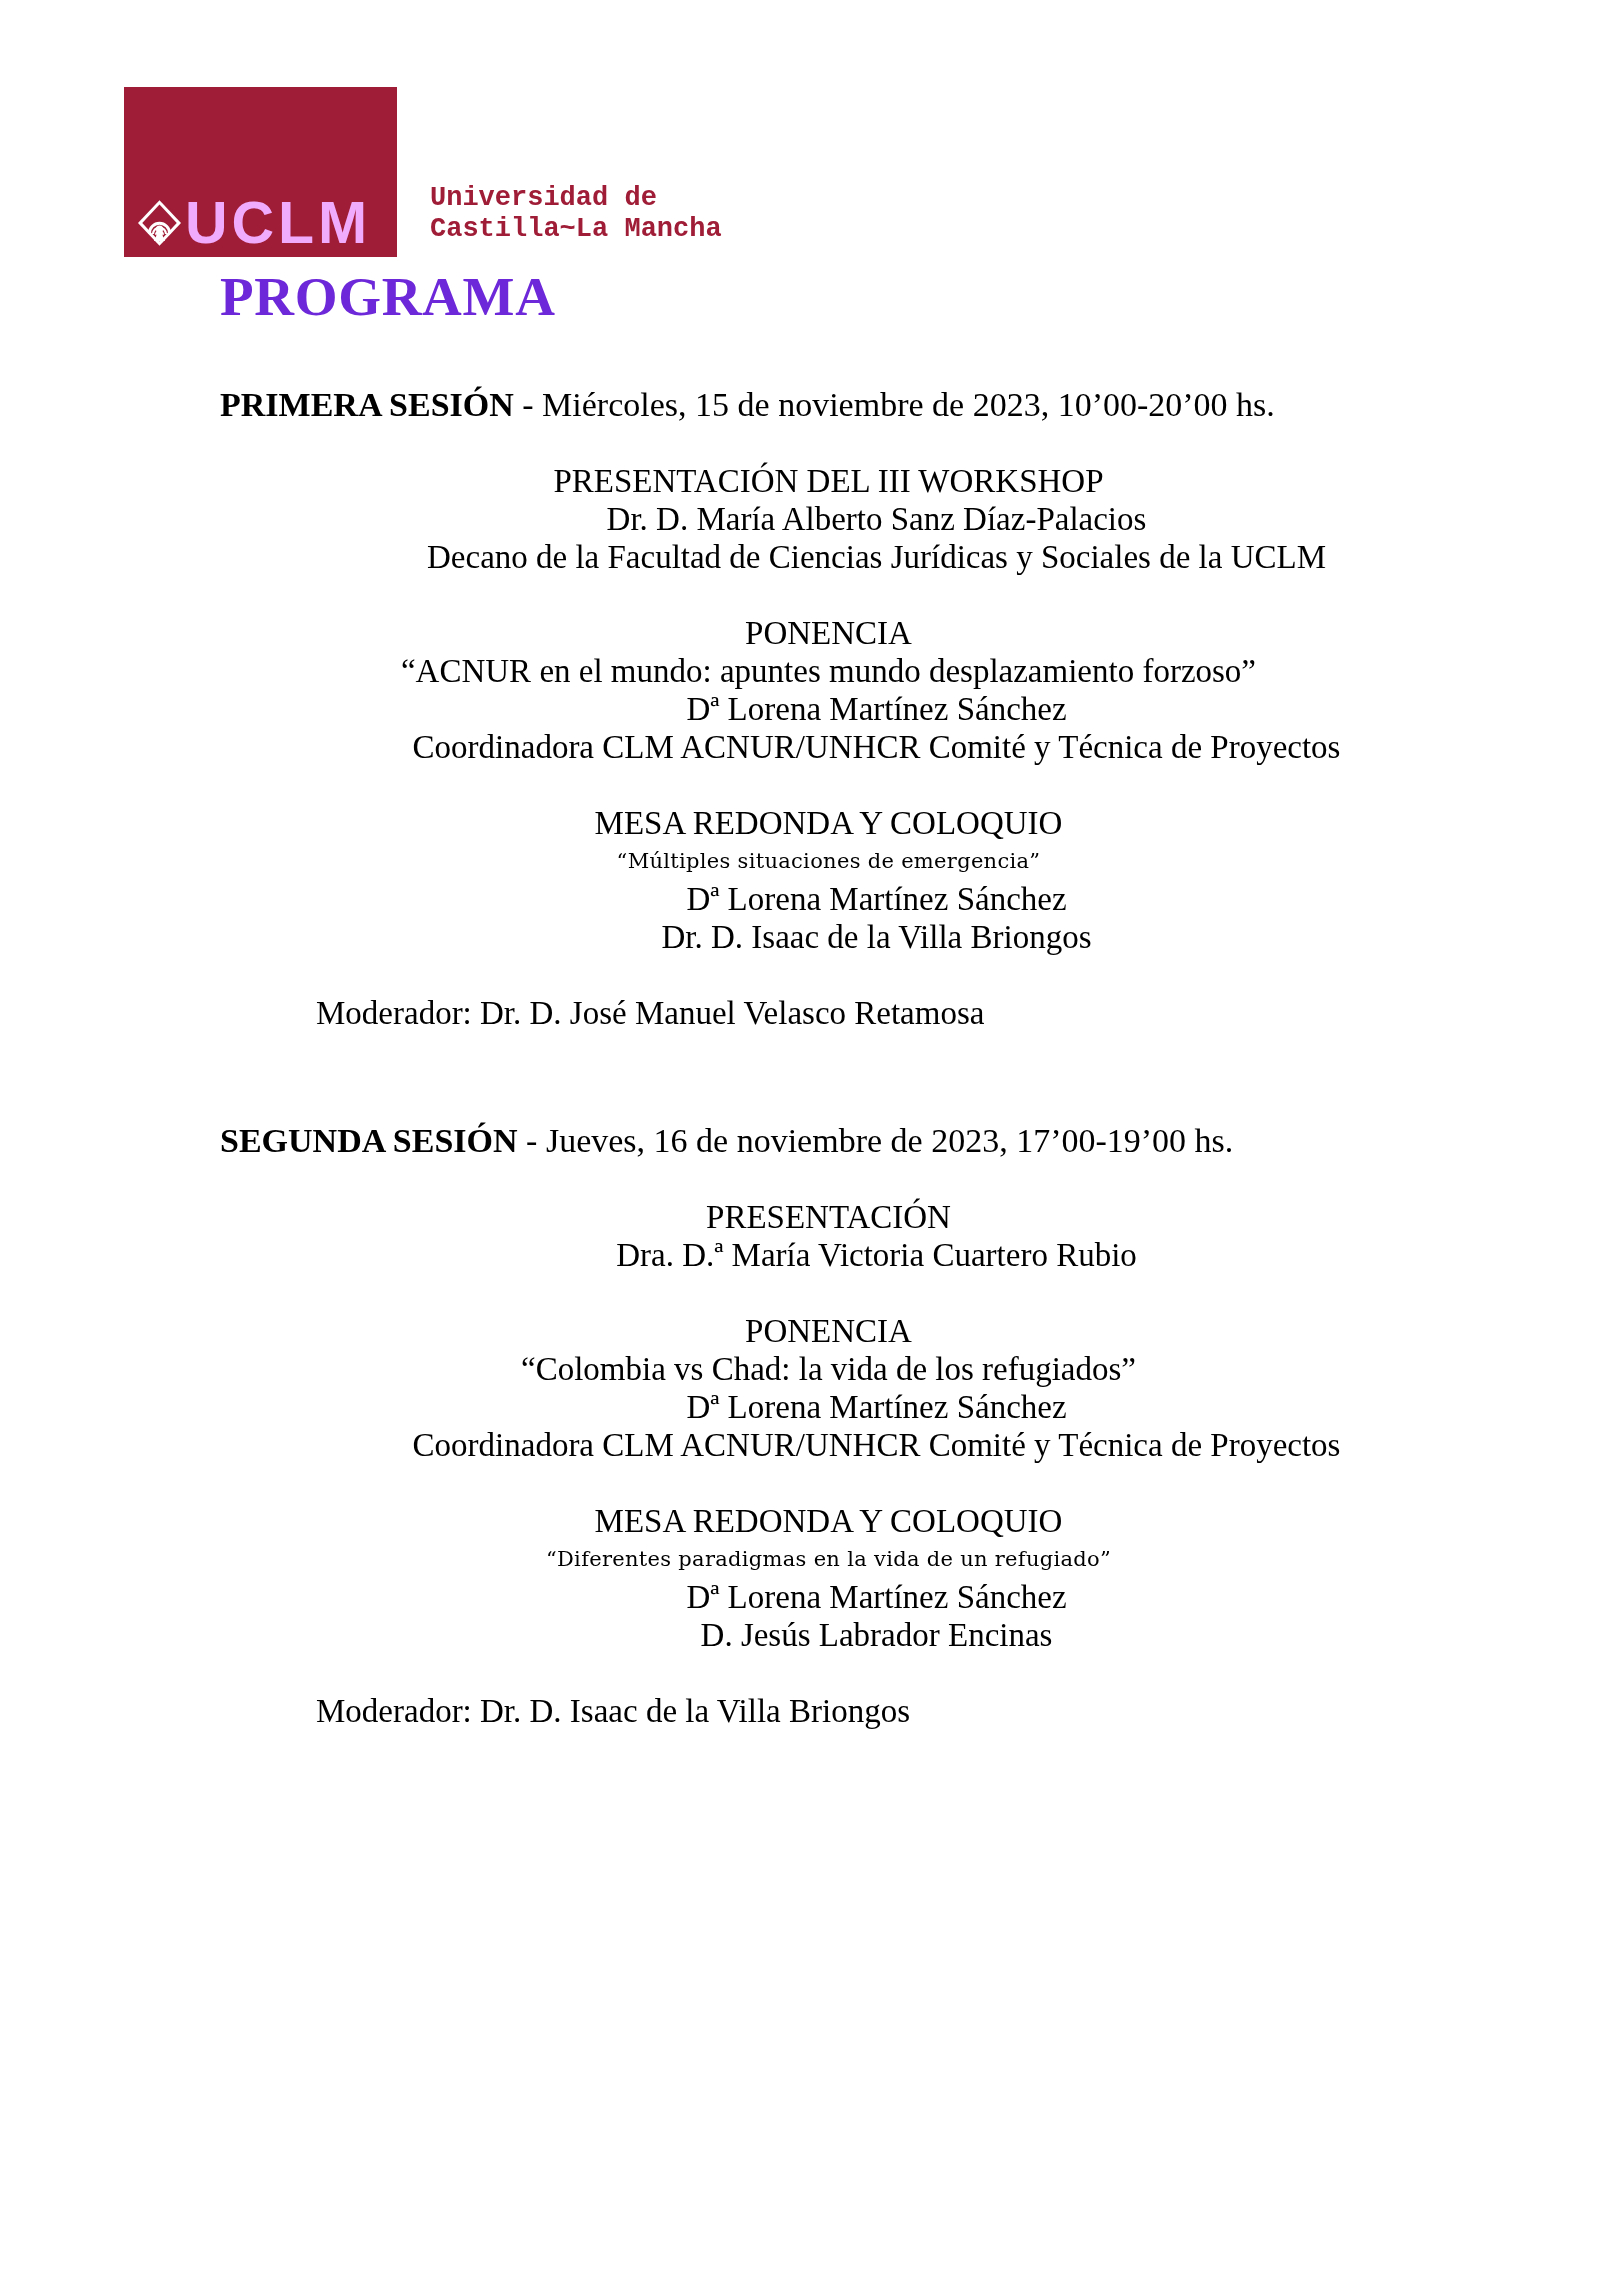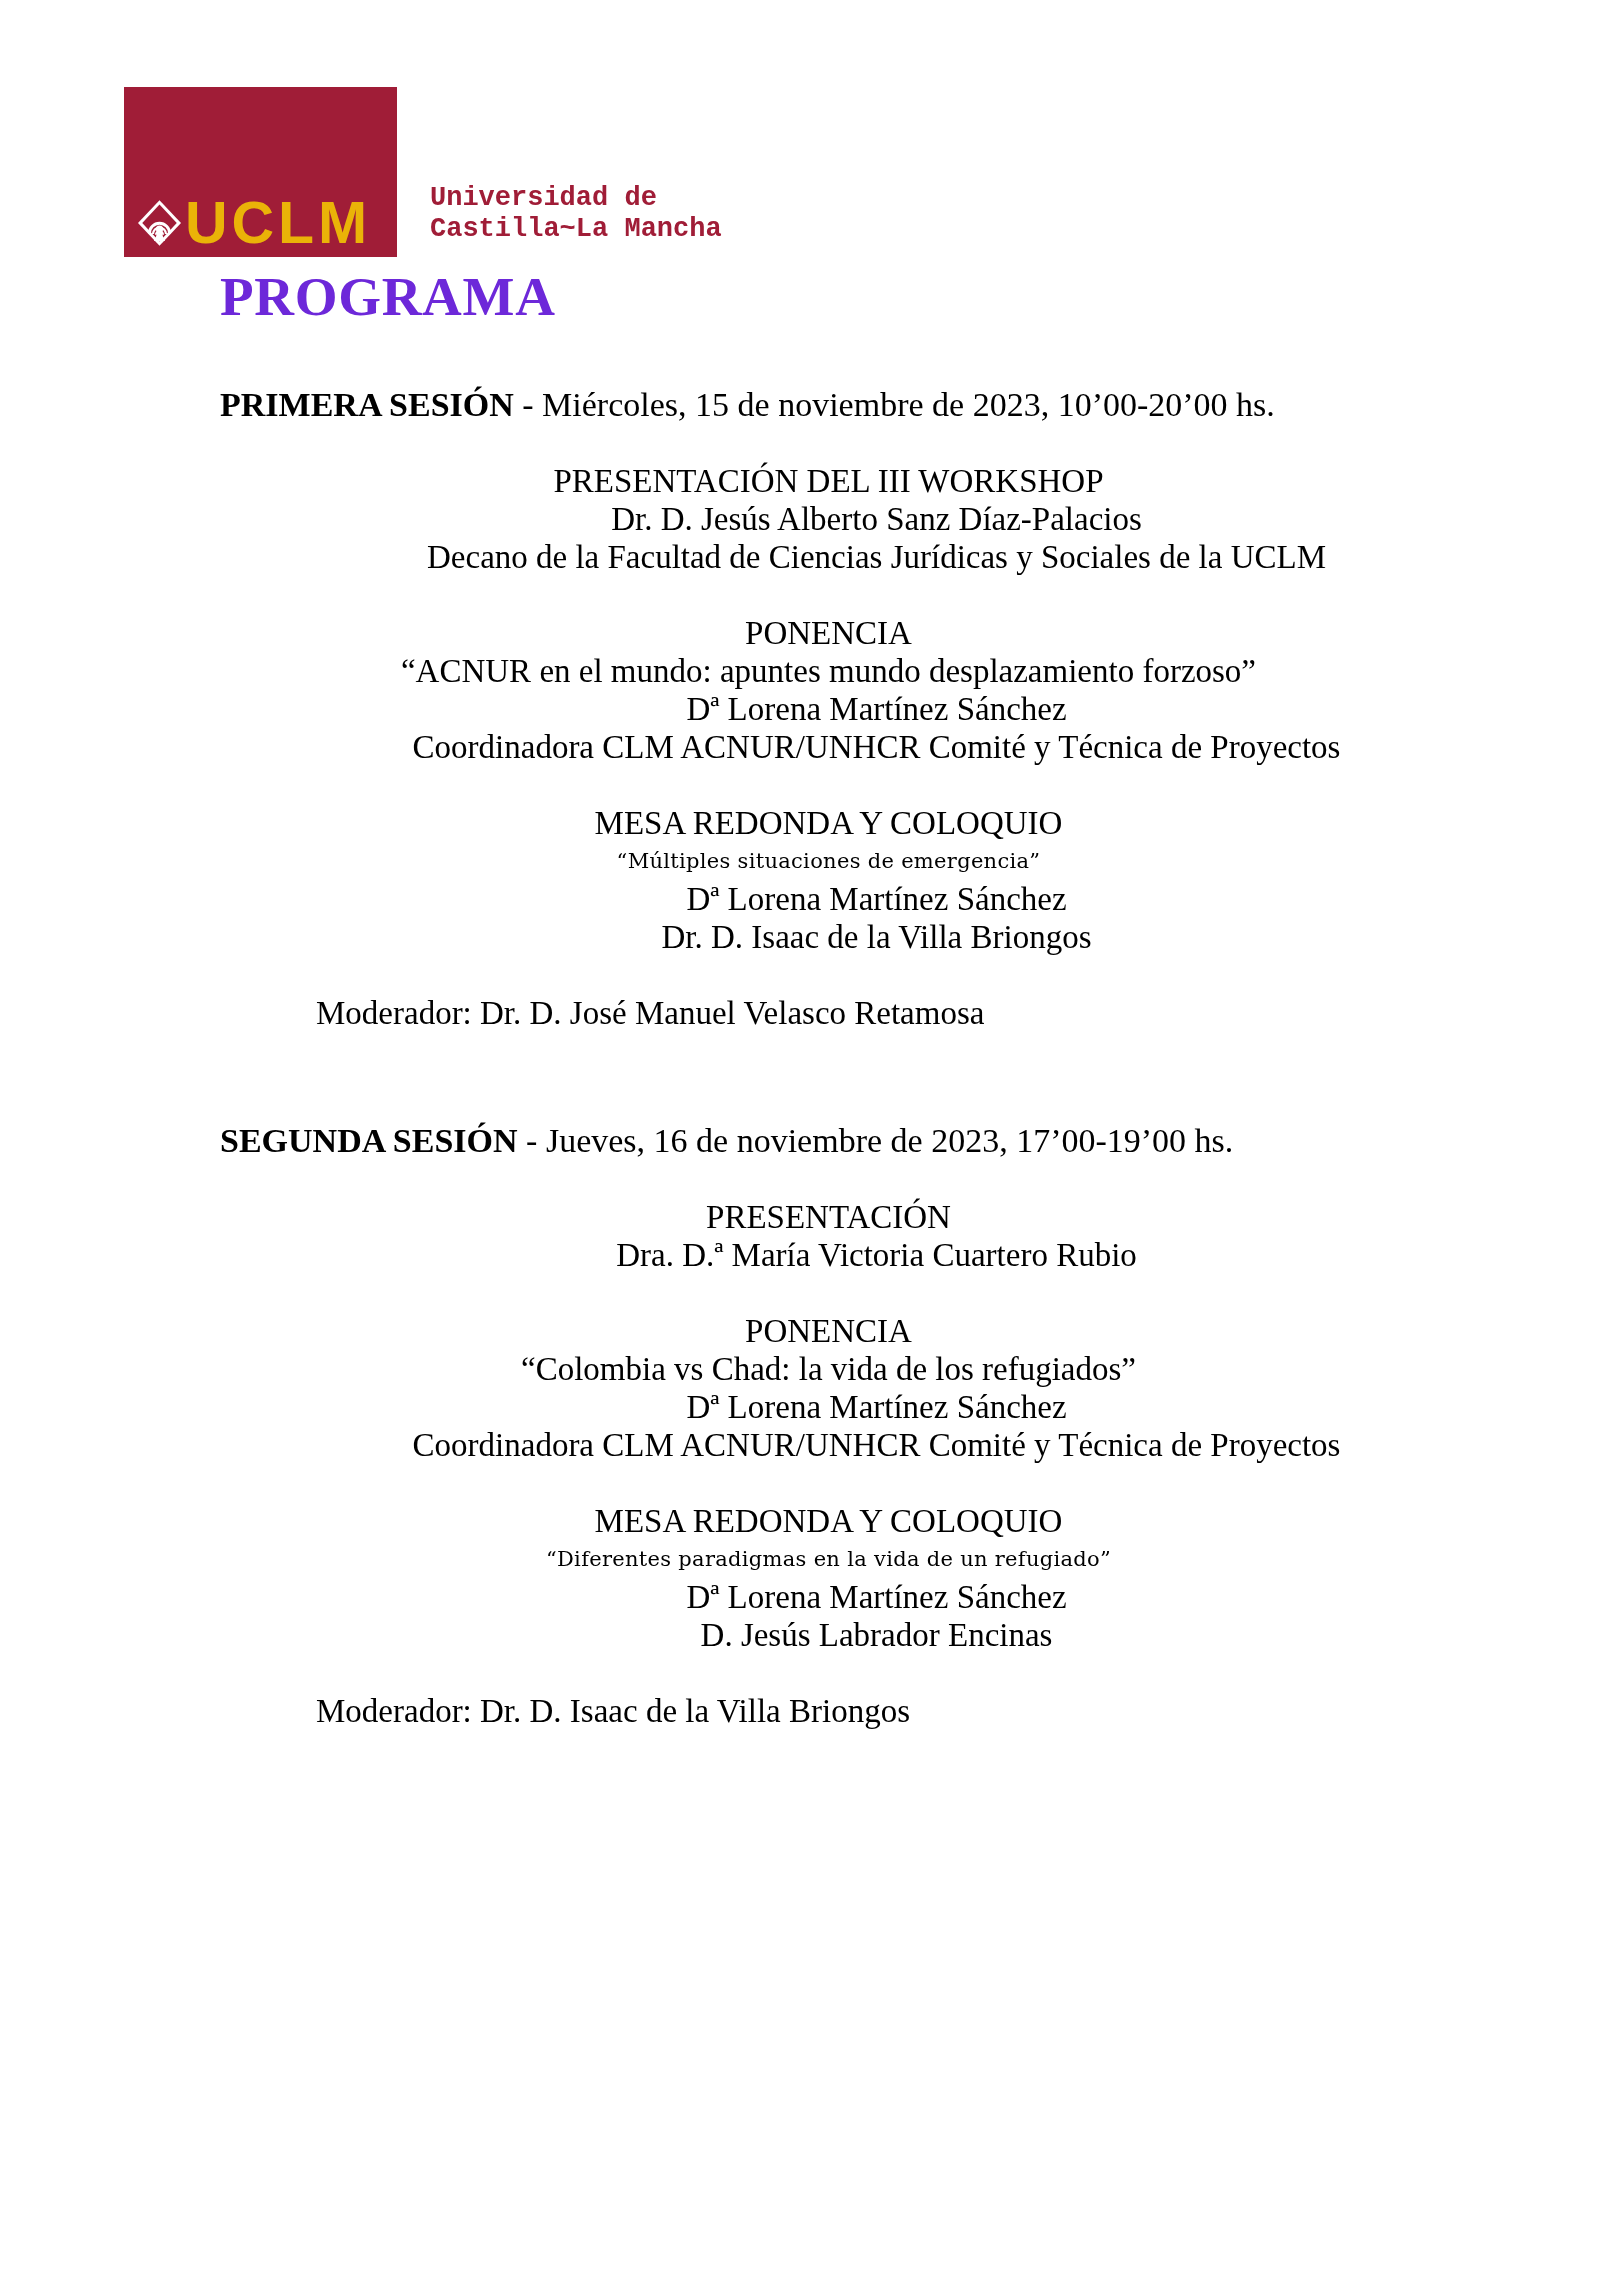--- a/index.html
+++ b/index.html
@@ -28,21 +28,21 @@
   }
   .emblem .inner { fill: var(--brand); }
   .logo-acronym {
     position: absolute;
     left: 61px; top: 107px;
     font-family: "Liberation Sans", sans-serif;
     font-weight: bold;
     font-size: 59px;
     line-height: 59px;
     letter-spacing: 3.9px;
-    color: #eab308;
+    color: #f0abfc;
   }
   .univ-name {
     position: absolute;
     left: 430px; top: 183px;
     font-family: Liberation Mono, monospace;
     font-weight: bold;
     font-size: 27px;
     line-height: 31px;
     color: var(--brand);
     white-space: nowrap;
@@ -100,21 +100,21 @@
 
 <h1 class="page-title">PROGRAMA</h1>
 
 <main class="content">
 
   <section class="session">
     <div class="line session-title"><span class="bold">PRIMERA SESIÓN</span><span> - Miércoles, 15 de noviembre de 2023, 10’00-20’00 hs.</span></div>
 
     <div class="block">
       <div class="line">PRESENTACIÓN DEL III WORKSHOP</div>
-      <div class="line indent">Dr. D. Jesús Alberto Sanz Díaz-Palacios</div>
+      <div class="line indent">Dr. D. María Alberto Sanz Díaz-Palacios</div>
       <div class="line indent">Decano de la Facultad de Ciencias Jurídicas y Sociales de la UCLM</div>
     </div>
 
     <div class="block">
       <div class="line">PONENCIA</div>
       <div class="line">“ACNUR en el mundo: apuntes mundo desplazamiento forzoso”</div>
       <div class="line indent">Dª Lorena Martínez Sánchez</div>
       <div class="line indent">Coordinadora CLM ACNUR/UNHCR Comité y Técnica de Proyectos</div>
     </div>
 

